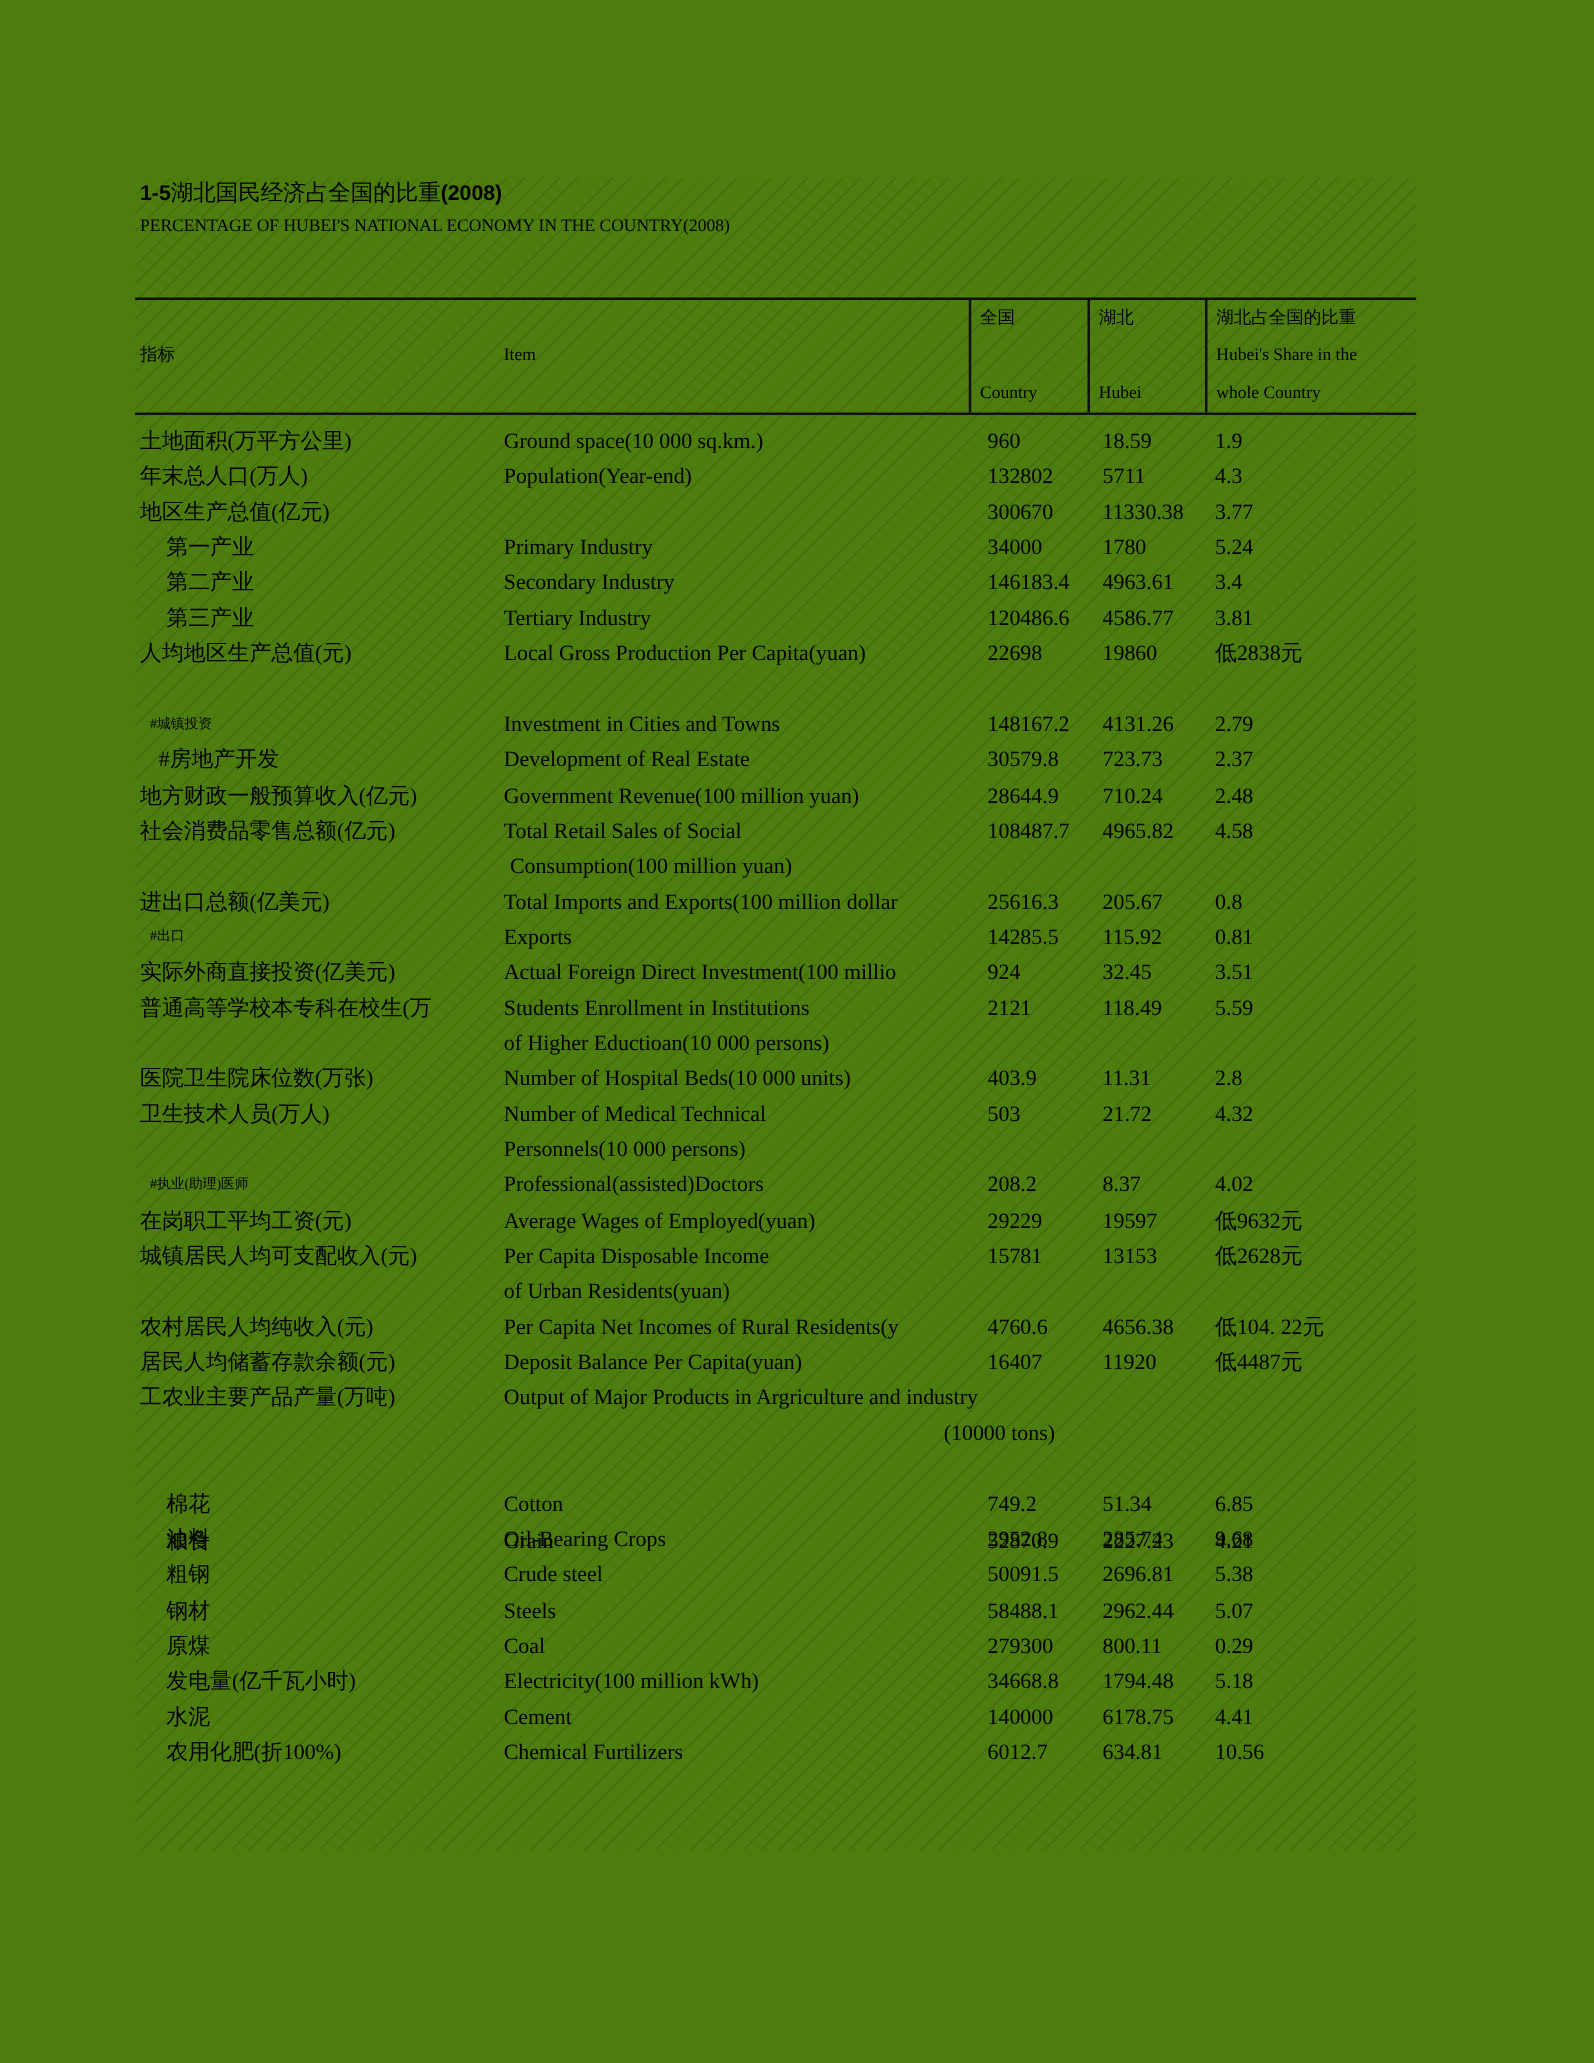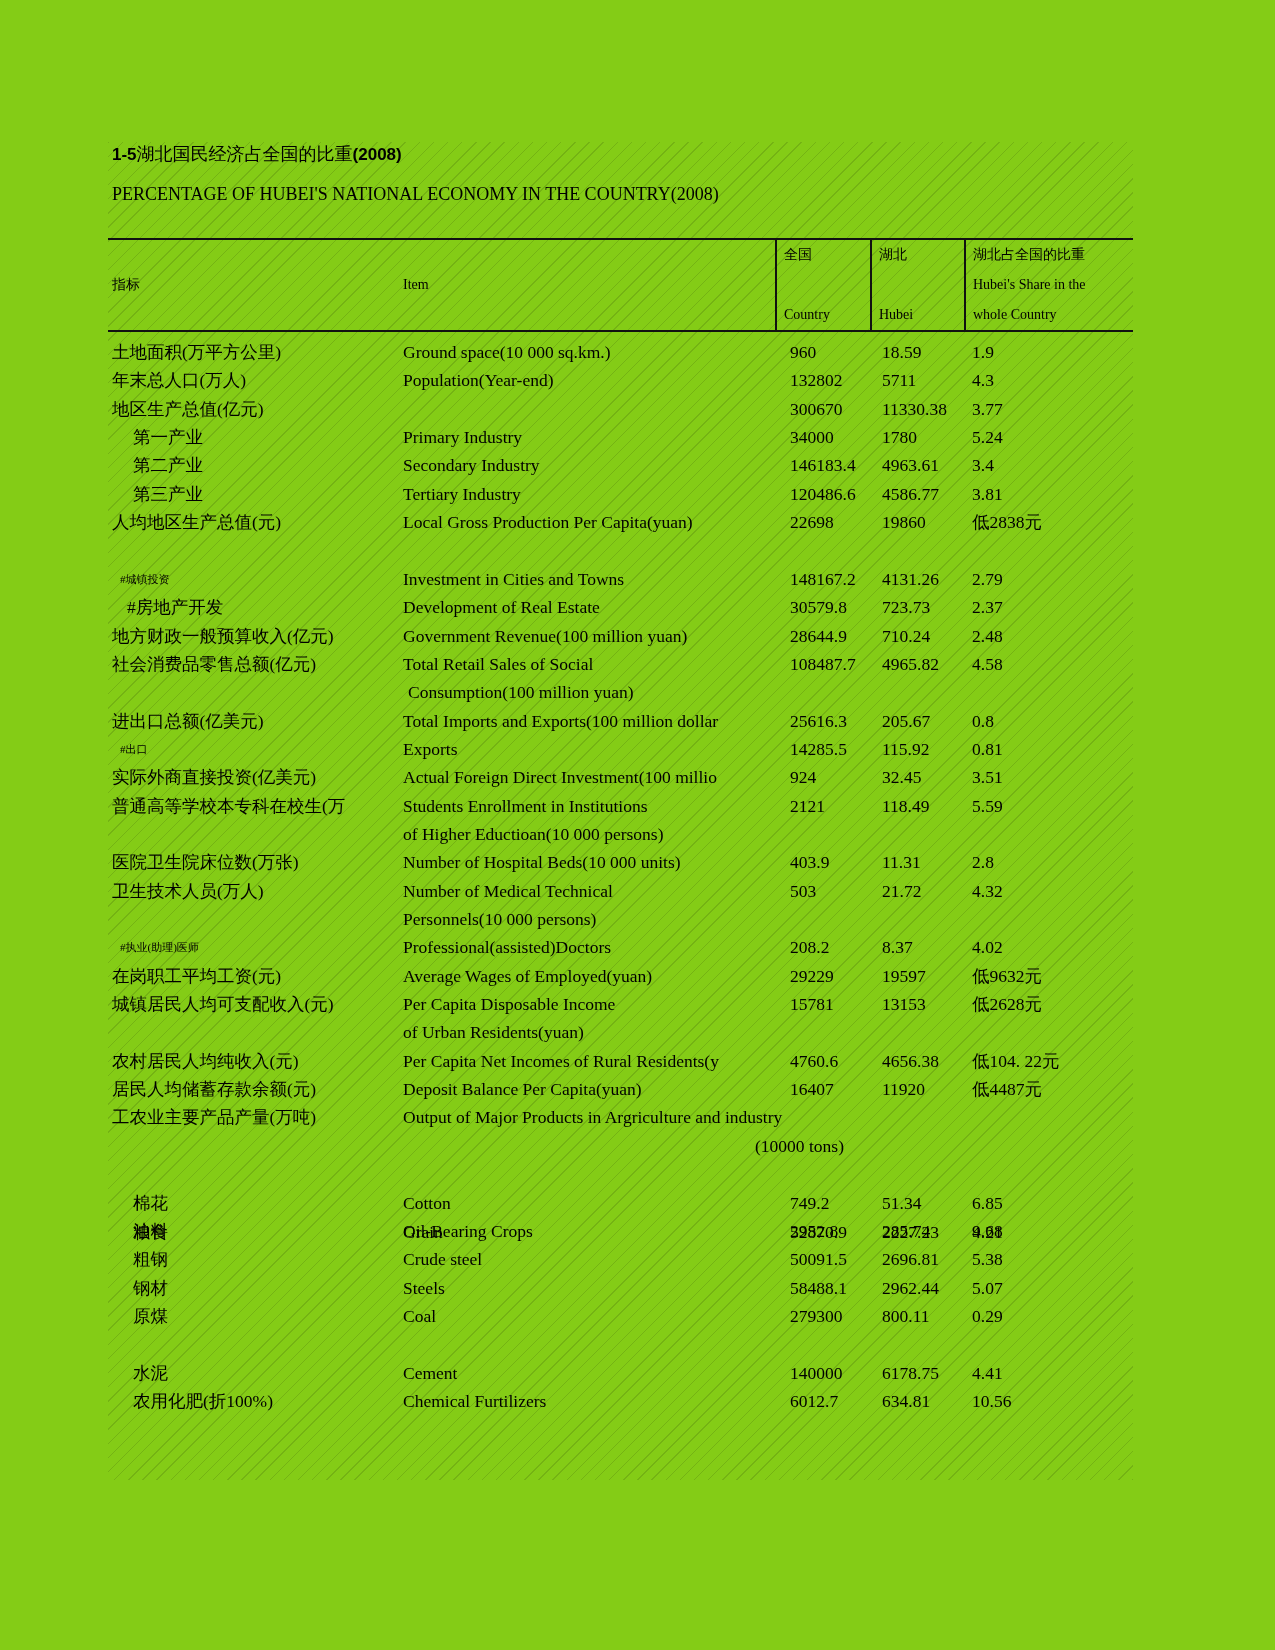--- a/index.html
+++ b/index.html
@@ -1,32 +1,32 @@
 <!DOCTYPE html>
 <html><head>
 <meta charset="utf-8">
 <style>
   html,body { margin:0; padding:0; }
   body {
     width:1275px; height:1650px; background:#ffffff;
     font-family:"Liberation Serif","DejaVu Serif",serif; color:#000;
   }
-  .page { position:relative; width:1275px; height:1650px; overflow:hidden; background:#84cc16; }
+  .page { position:relative; width:1275px; height:1650px; overflow:hidden; background:#4d7c0f; }
 
   
   .hatch {
     position:absolute; left:108px; top:142px; width:1025px; height:1338px;
     background-image: repeating-linear-gradient(135deg,
       rgba(0,0,0,0.12) 0px, rgba(0,0,0,0.12) 1px,
       transparent 1px, transparent 10px);
   }
 
   .title1 { position:absolute; left:112px; top:141px; font-size:18px; line-height:26px; white-space:nowrap; }
   .title1 .sans { font-family:"Liberation Sans","DejaVu Sans",sans-serif; font-weight:600; font-size:17px; }
-  .title2 { position:absolute; left:112px; top:181px; font-size:18px; line-height:26px; white-space:nowrap; }
+  .title2 { position:absolute; left:112px; top:169px; font-size:14px; line-height:26px; white-space:nowrap; }
 
   
   .thead {
     position:absolute; left:108px; top:238px; width:1025px; height:94px;
     border-top:2px solid #111; border-bottom:2px solid #111; box-sizing:border-box;
   }
   .thead .vline { position:absolute; top:0; height:100%; width:0; border-left:2px solid #111; }
   .thead span { position:absolute; white-space:nowrap; font-size:14px; line-height:26px; }
 
   
@@ -284,20 +284,27 @@
         <span class="col-h">2962.44</span>
         <span class="col-s">5.07</span>
       </div>
       <div class="row" style="top: 963.9px;">
         <span class="zh-sub">原煤</span>
         <span class="item clip">Coal</span>
         <span class="col-c">279300</span>
         <span class="col-h">800.11</span>
         <span class="col-s">0.29</span>
       </div>
+      <div class="row" style="top: 992.25px;">
+        <span class="zh-sub">发电量(亿千瓦小时)</span>
+        <span class="item clip">Electricity(100 million kWh)</span>
+        <span class="col-c">34668.8</span>
+        <span class="col-h">1794.48</span>
+        <span class="col-s">5.18</span>
+      </div>
       <div class="row" style="top: 1020.6px;">
         <span class="zh-sub">水泥</span>
         <span class="item clip">Cement</span>
         <span class="col-c">140000</span>
         <span class="col-h">6178.75</span>
         <span class="col-s">4.41</span>
       </div>
       <div class="row" style="top: 1048.95px;">
         <span class="zh-sub">农用化肥(折100%)</span>
         <span class="item clip">Chemical Furtilizers</span>

